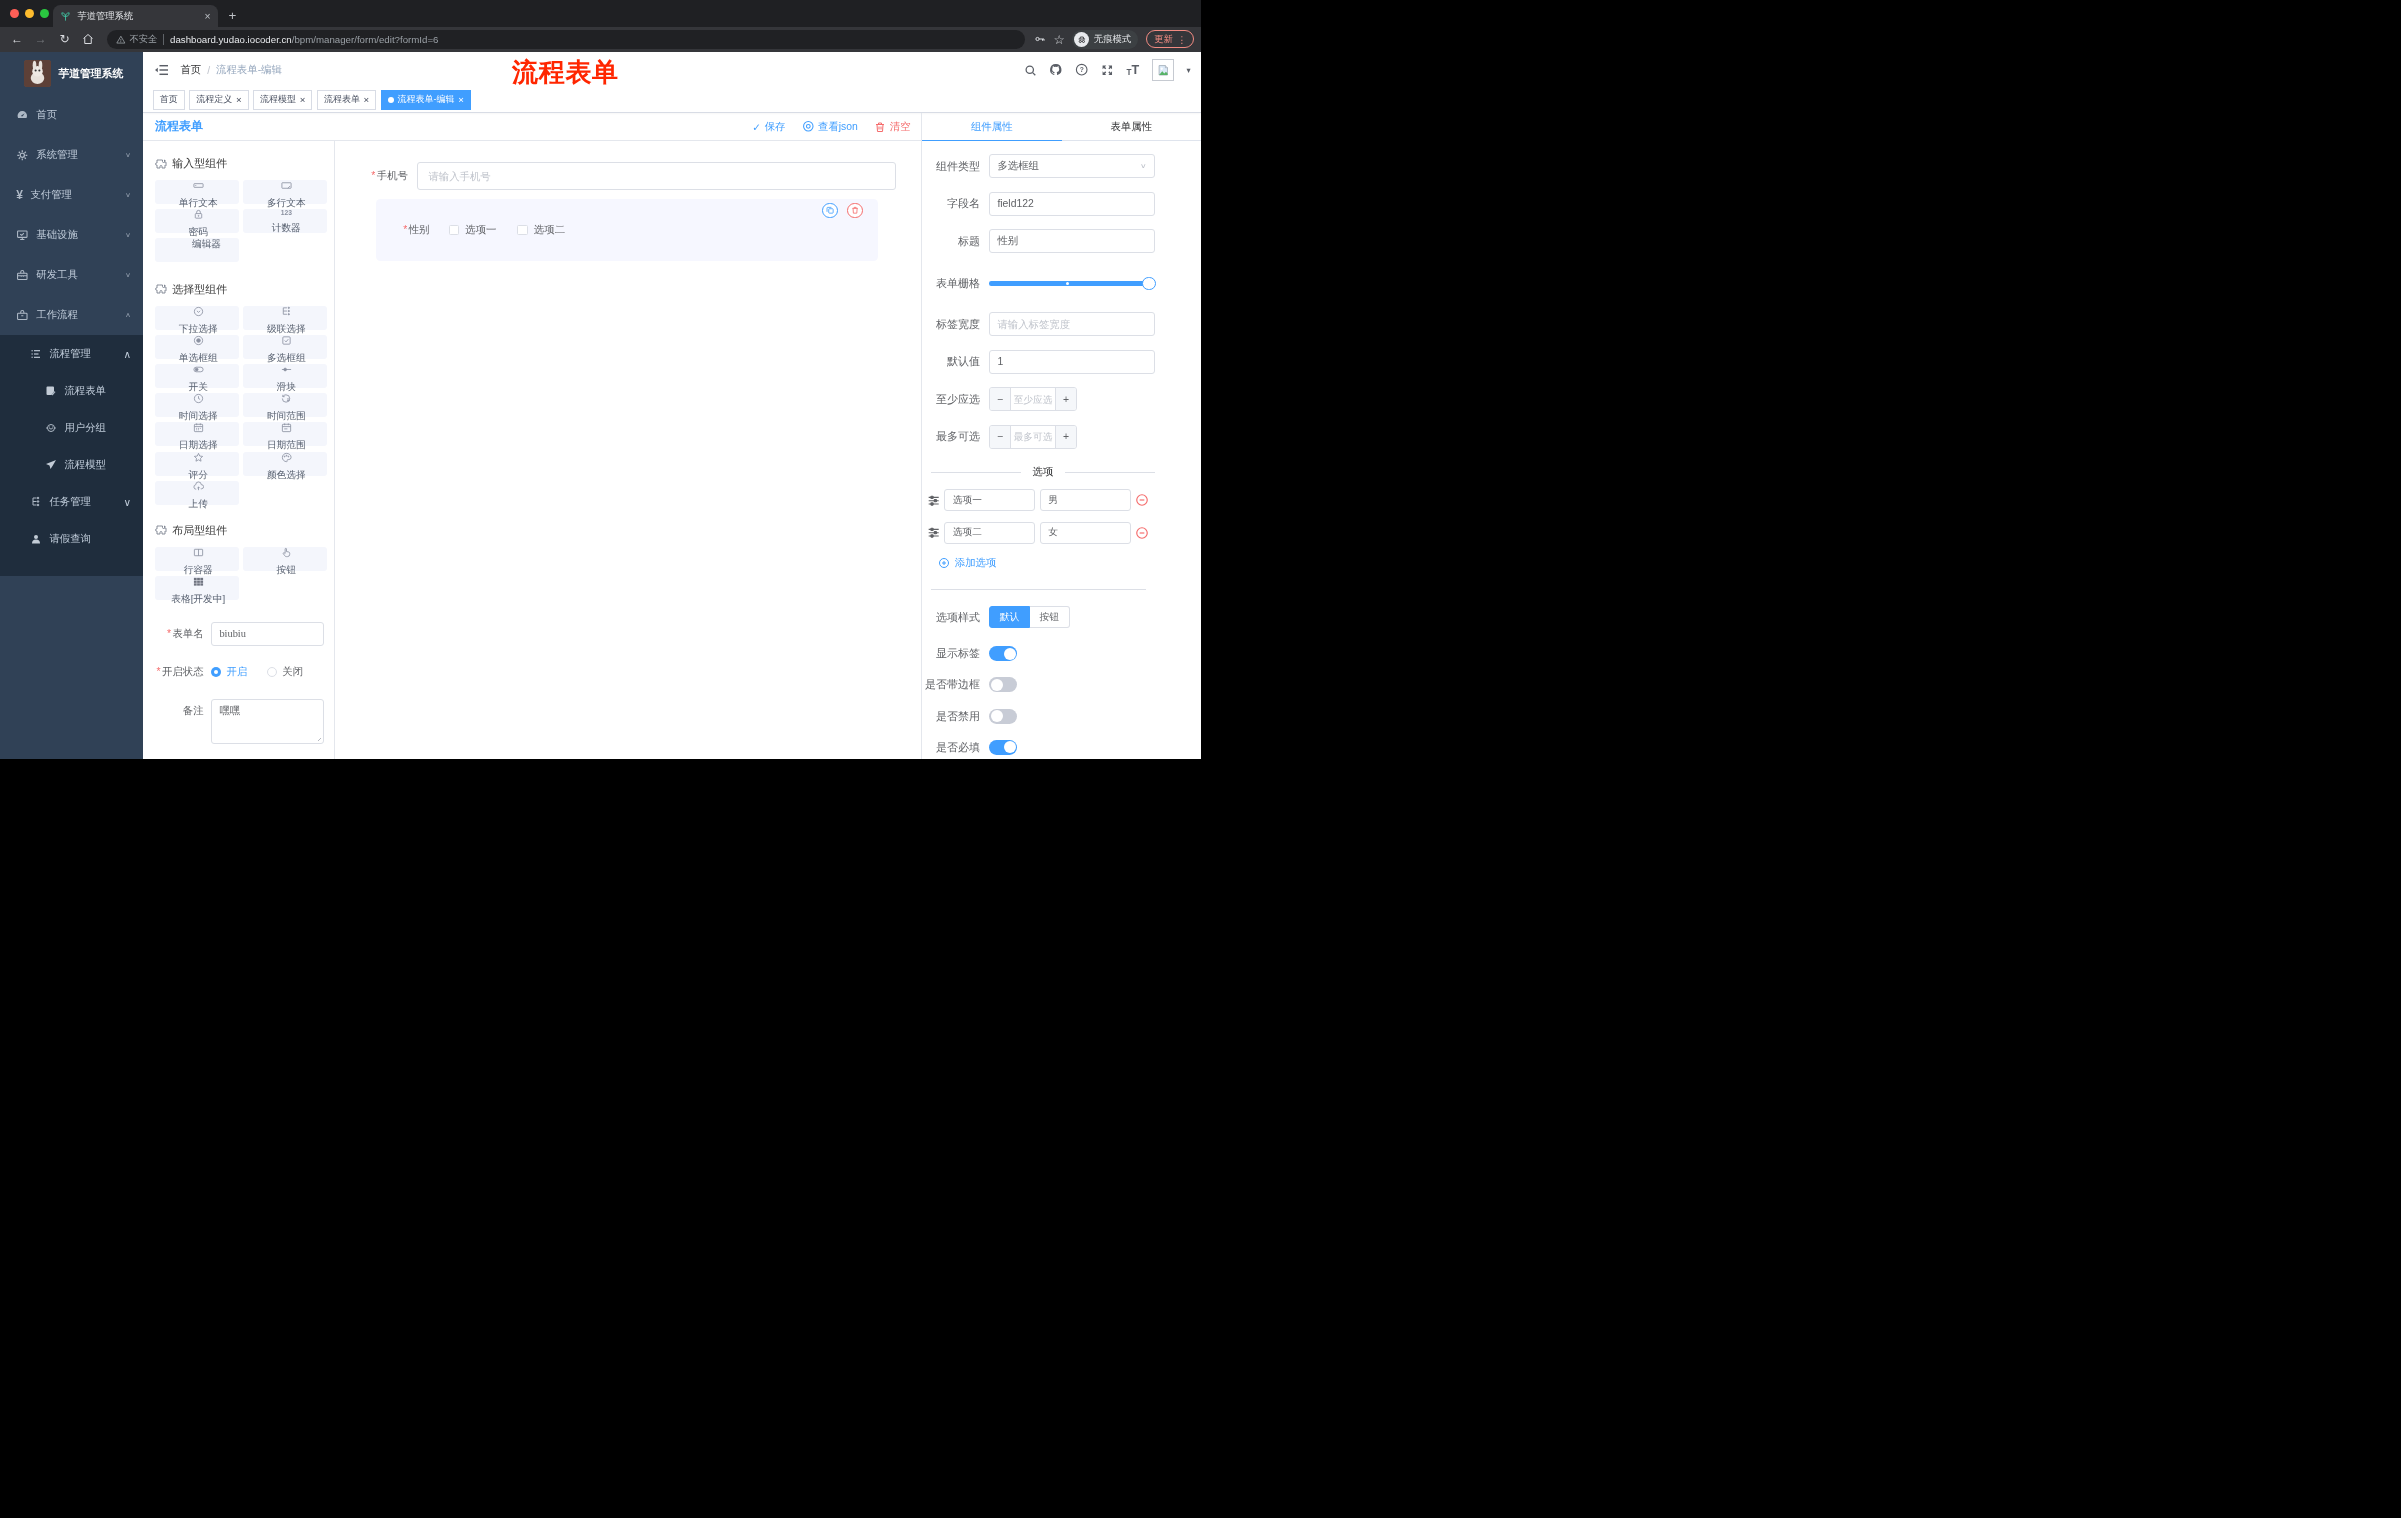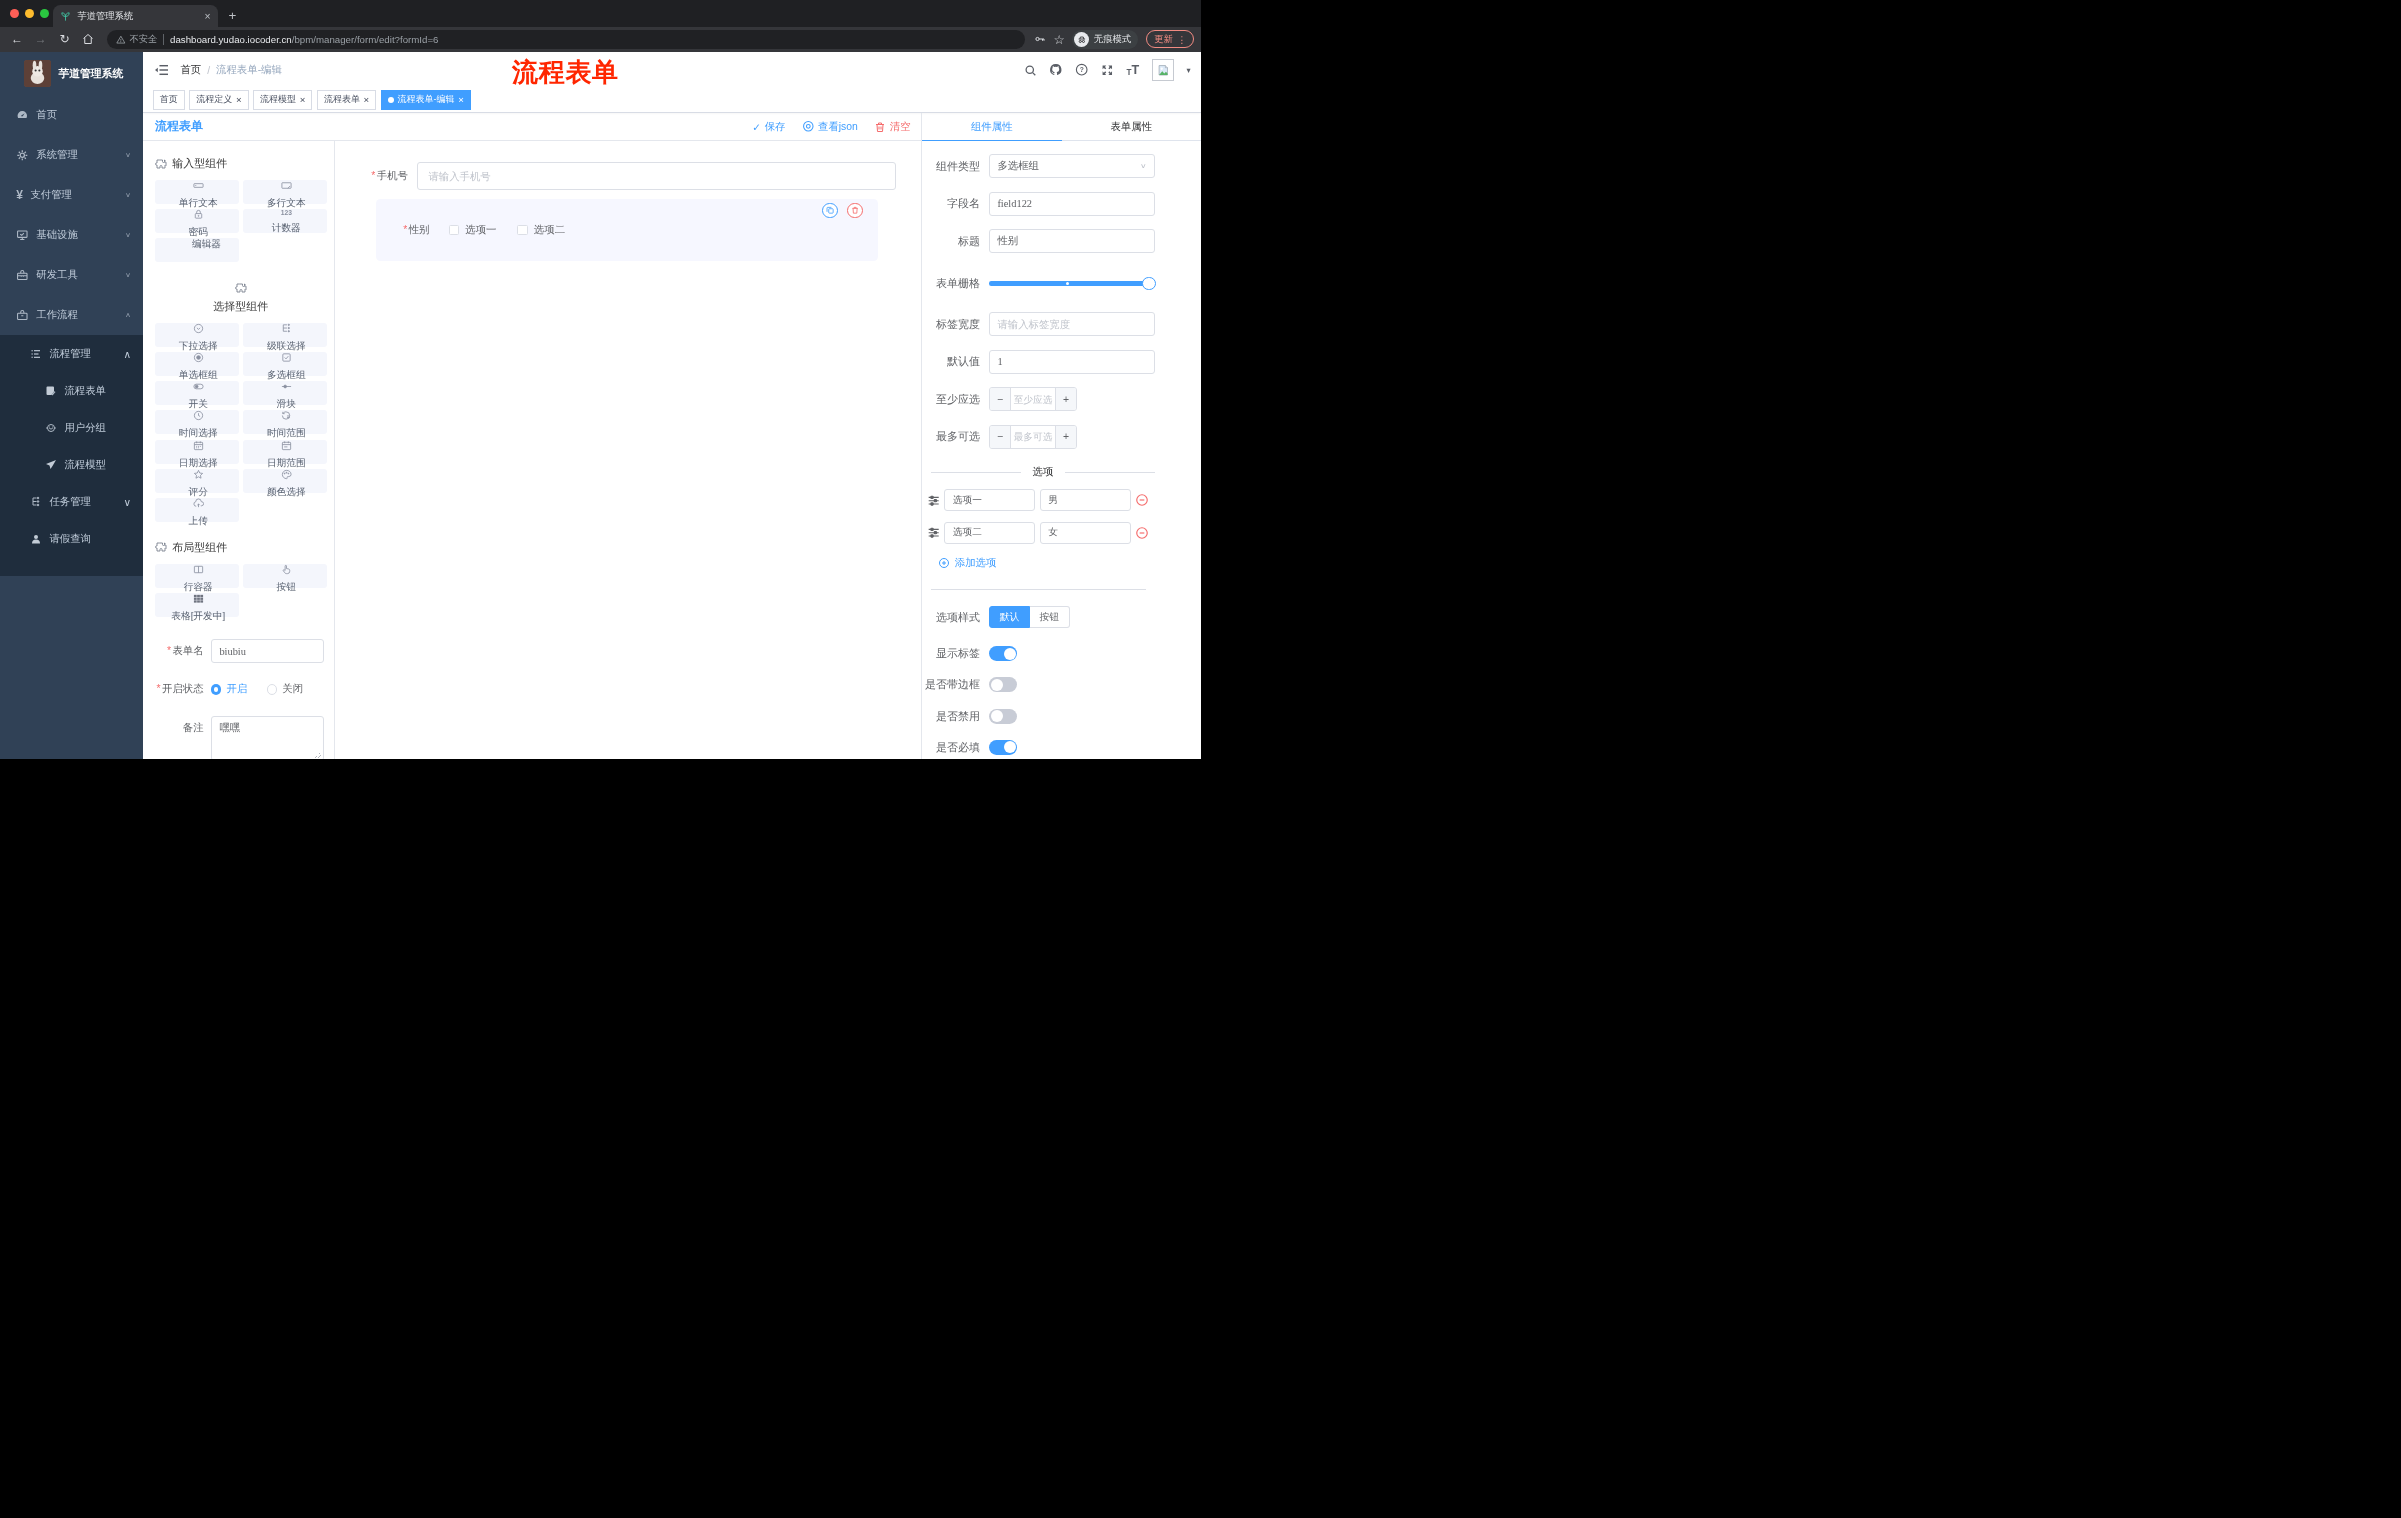--- a/index.html
+++ b/index.html
@@ -71,21 +71,21 @@
   .toolbar { height:28px; border-bottom:0.7px solid #e4e7ed; display:flex; align-items:center; padding:0 10.4px 0 12px; flex:none; }
   .dtitle { color:#409eff; font-size:12px; font-weight:bold; }
   .dactions { margin-left:auto; display:flex; align-items:center; gap:16.3px; font-size:10.4px; }
   .act { display:flex; align-items:center; gap:3.7px; color:#409eff; cursor:pointer; }
   .act.red { color:#f56c6c; }
   .panels { flex:1; display:flex; min-height:0; }
 
   
   .cpanel { width:192px; border-right:0.7px solid #e4e7ed; padding:0 7.4px 0 12px; overflow:hidden; flex:none; }
   .gtitle { display:flex; align-items:center; gap:5.2px; margin-top:15px; font-size:11px; color:#3a3a3a; }
-  .gtitle.mt1 { margin-top:19.3px;flex-direction:column; } .gtitle.mt2 { margin-top:18px; }
+  .gtitle.mt1 { margin-top:19.3px; } .gtitle.mt2 { margin-top:18px; }
   .chips { margin-top:9px; display:grid; grid-template-columns:1fr 1fr; gap:5.2px 4.5px; }
   .chip { height:24px; background:#f4f6fc; border-radius:3px; display:flex; align-items:center; gap:6px; padding:0 4.5px 0 7.4px; font-size:9.7px; color:#57606f; cursor:grab;flex-direction:column; }
   .chip .cic { color:#8a90a0; flex:none; }
   .chip.center { justify-content:flex-start; padding-left:24px; }
   .chip .tbl { color:#6f7480; }
 
   
   .pform { margin-top:22px; }
   .frow { display:flex; align-items:center; margin-top:19.3px; }
   .frow:first-child { margin-top:0; }
@@ -122,21 +122,21 @@
   
   .ppanel { flex:1; display:flex; flex-direction:column; position:relative; min-width:0; }
   .ptabs { height:28px; display:flex; flex:none; }
   .ptab { flex:1; display:flex; align-items:center; justify-content:center; font-size:10.4px; color:#303133; border-bottom:1.5px solid #dfe4ed; cursor:pointer; }
   .ptab.active { color:#409eff; border-bottom-color:#409eff; }
   .pbody { flex:1; overflow:hidden; position:relative; padding-right:46px; }
   .prow { display:flex; align-items:center; margin-top:13.4px; }
   .plabel { width:67px; text-align:right; padding-right:9px; color:#606266; font-size:11px; flex:none; white-space:nowrap; }
   .pselect { flex:1; height:24px; border:0.7px solid #dcdfe6; border-radius:3px; display:flex; align-items:center; padding:0 7.4px; color:#606266; font-size:10.4px; cursor:pointer; }
   .pselect .chev { margin-left:auto; color:#c0c4cc; font-size:9px; transform:scaleY(.7); }
-  .pinput { flex:1; height:24px; border:0.7px solid #dcdfe6; border-radius:3px; padding:0 7.4px; font-size:10.4px; color:#606266; font-family:Liberation Serif, serif; min-width:0; }
+  .pinput { flex:1; height:24px; border:0.7px solid #dcdfe6; border-radius:3px; padding:0 7.4px; font-size:10.4px; color:#606266; font-family:Liberation Sans, sans-serif; min-width:0; }
   .slider { flex:1; height:4.5px; background:#409eff; border-radius:2.2px; position:relative; margin-right:6px; }
   .sstop { position:absolute; left:48%; top:0.7px; width:3px; height:3px; border-radius:50%; background:#fff; }
   .shandle { position:absolute; right:-6.7px; top:-4.5px; width:13.4px; height:13.4px; border-radius:50%; background:#fff; border:1.5px solid #409eff; }
   .stepper { width:88px; height:24px; border:0.7px solid #dcdfe6; border-radius:3px; display:flex; overflow:hidden; }
   .stbtn { width:21px; background:#f5f7fa; color:#606266; display:flex; align-items:center; justify-content:center; font-size:10.4px; cursor:pointer; flex:none; }
   .stbtn.l { border-right:0.7px solid #dcdfe6; } .stbtn.r { border-left:0.7px solid #dcdfe6; }
   .stin { flex:1; border:none; text-align:center; font-size:9.7px; min-width:0; font-family:inherit; color:#606266; }
   .pdivider { display:flex; align-items:center; margin:16.3px 0 0 9px; color:#303133; font-size:10.4px; font-weight:500; }
   .pdivider .ln { flex:1; height:0.7px; background:#dcdfe6; }
   .pdivider span { padding:0 12px; }

